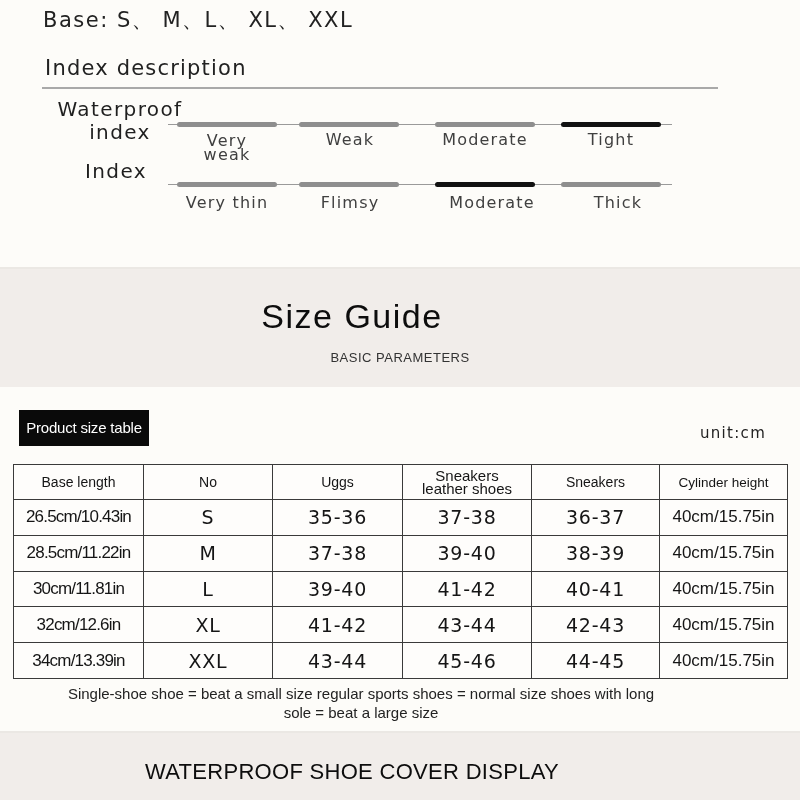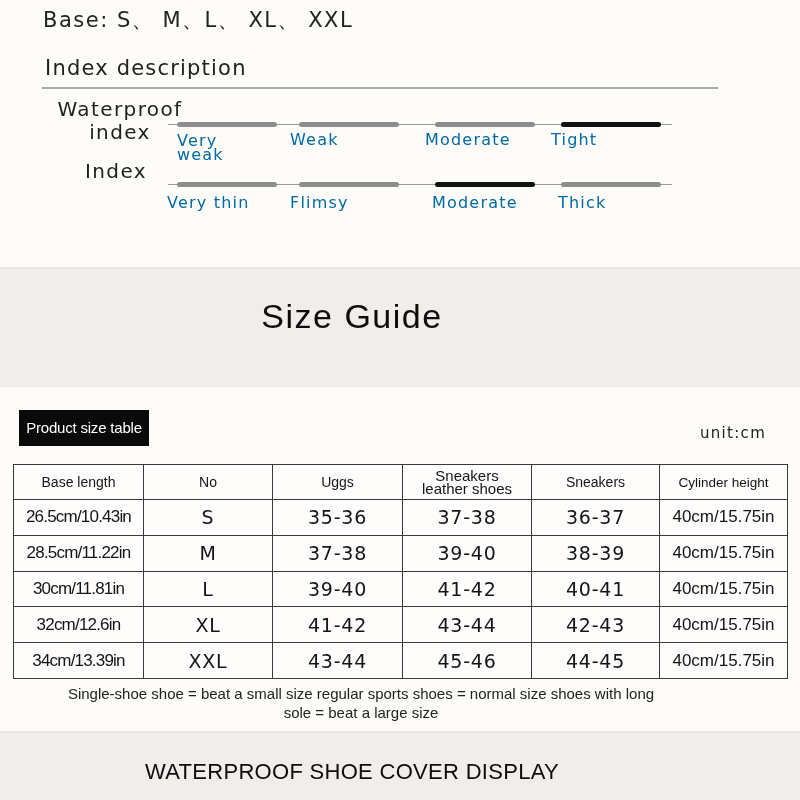--- a/index.html
+++ b/index.html
@@ -31,22 +31,22 @@
     line-height: 23px; text-align: center;
   }
   .track {
     height: 1px; background: #9a9a9a;
   }
   .seg {
     height: 5px; border-radius: 3px; background: #8e8e8e;
   }
   .seg.active { background: #111; }
   .seg-label {
-    font-size: 16px; letter-spacing: 1.2px; color: #0369a1;
-    text-align: left; line-height: 14px;
+    font-size: 16px; letter-spacing: 1.2px; color: #404040;
+    text-align: center; line-height: 14px;
   }
 
   
   .band {
     left: 0; width: 800px;
     background: #f1edea;
     border-top: 2px solid #ebe8e4;
   }
   .band-title {
     font-family: "Liberation Sans", sans-serif;
@@ -143,20 +143,21 @@
 <div class="abs seg active" style="left:435px; top:182px; width:100px;"></div>
 <div class="abs seg" style="left:561px; top:182px; width:100px;"></div>
 
 <div class="abs seg-label" style="left:167px; top:196px; width:120px;">Very thin</div>
 <div class="abs seg-label" style="left:290px; top:196px; width:120px;">Flimsy</div>
 <div class="abs seg-label" style="left:432px; top:196px; width:120px;">Moderate</div>
 <div class="abs seg-label" style="left:558px; top:196px; width:120px;">Thick</div>
 
 <div class="abs band" style="top:267px; height:120px;">
   <div class="abs band-title" style="left:0; top:28px;">Size Guide</div>
+  <div class="abs band-sub" style="left:0; top:81px;">BASIC PARAMETERS</div>
 </div>
 
 <div class="abs badge">Product size table</div>
 <div class="abs unit">unit:cm</div>
 
 <table class="size-table">
   <colgroup>
     <col style="width:130px">
     <col style="width:129px">
     <col style="width:130px">

